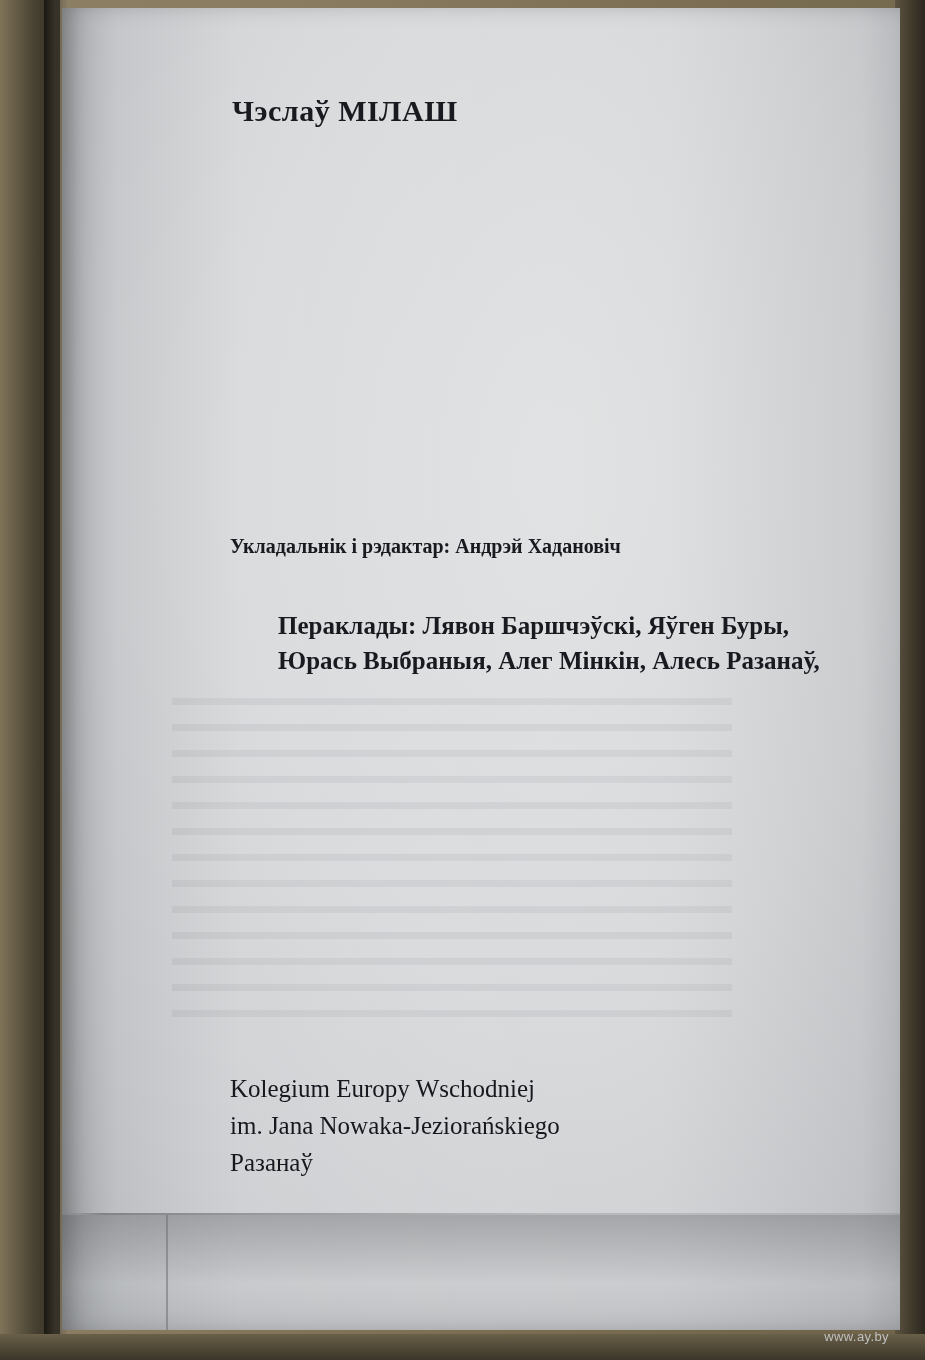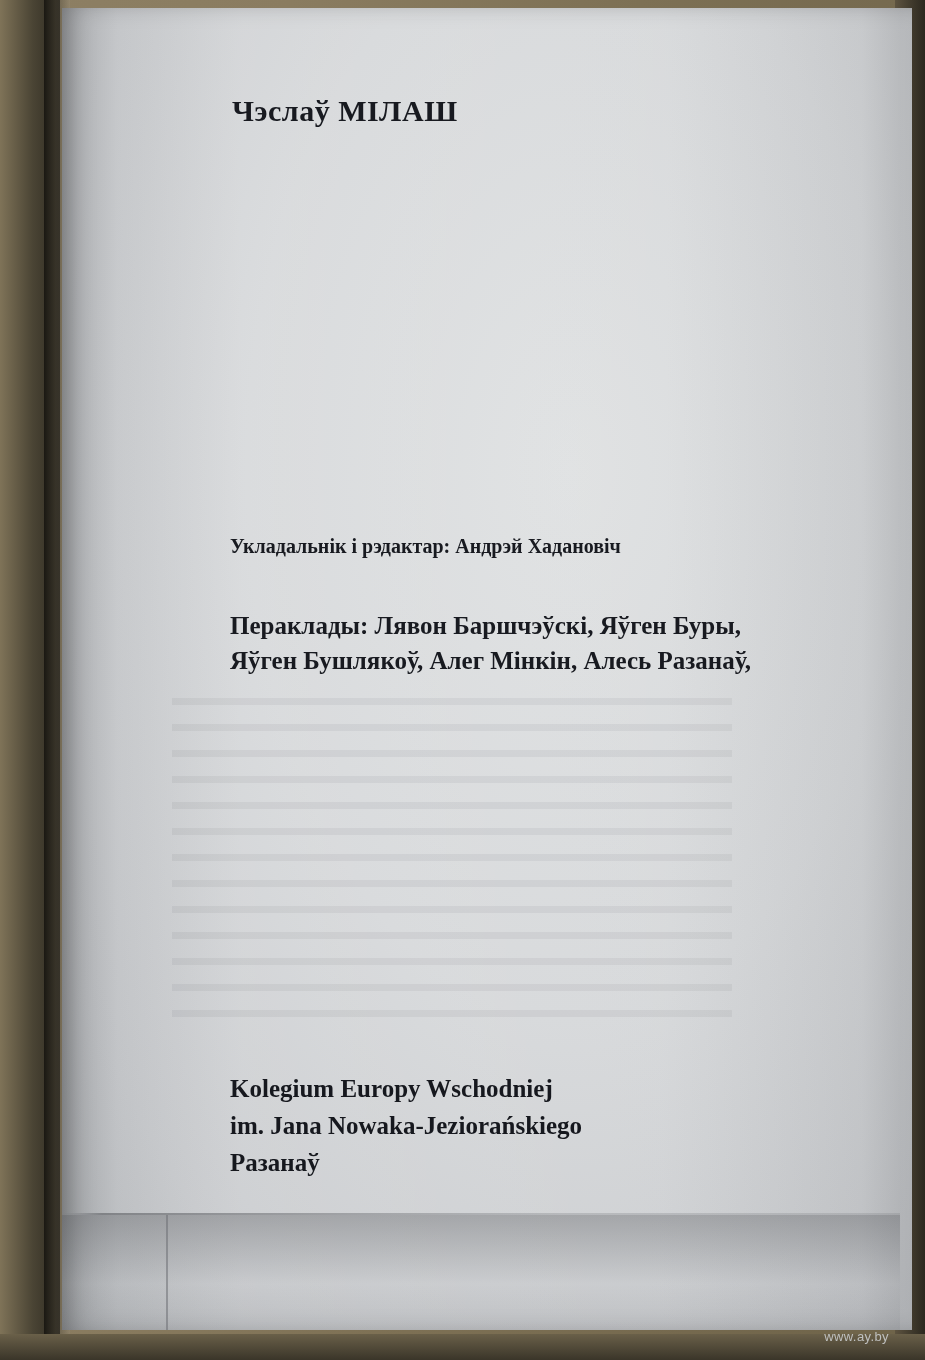--- a/index.html
+++ b/index.html
@@ -62,21 +62,20 @@
   
   .page {
     position: absolute;
     left: 62px;
     top: 8px;
     width: 838px;
     height: 1322px;
     background:
       radial-gradient(ellipse at 60% 35%, #dfe1e2 0%, #d6d8da 45%, #c8cacd 80%, #bcbfc2 100%);
     box-shadow: inset 14px 0 26px -10px rgba(40,40,40,0.55);
-    padding-left: 12px;
   }
   
   .page-shade {
     position: absolute;
     inset: 0;
     background: linear-gradient(90deg,
         rgba(90,92,95,0.30) 0px,
         rgba(140,142,145,0.10) 55px,
         rgba(255,255,255,0.10) 180px,
         rgba(255,255,255,0.04) 600px,
@@ -185,28 +184,28 @@
   .translators {
     position: absolute;
     top: 600px;
     left: 58px;
     width: 640px;
     font-size: 25px;
     font-weight: 700;
     line-height: 1.41;
     color: #181a20;
   }
-  .translators .l { display: block; white-space: nowrap; }
+  .translators .l { display: block; white-space: nowrap; margin-left: 48px; }
 
   .publisher {
     position: absolute;
     top: 1063px;
     left: 58px;
     font-size: 25px;
-    font-weight: 700;
+    font-weight: 400;
     line-height: 1.47;
     color: #16181e;
   }
   .publisher .l { display: block; white-space: nowrap; }
 
   
   .watermark {
     position: absolute;
     right: 36px;
     bottom: 16px;
@@ -234,21 +233,21 @@
     <div class="content">
 
       <div class="author">Чэслаў МІЛАШ</div>
 
 
 
       <div class="editor">Укладальнік і рэдактар: Андрэй Хадановіч</div>
 
       <div class="translators">
         <span class="l">Пераклады: Лявон Баршчэўскі, Яўген Буры,</span>
-        <span class="l">Яўген Бушлякоў, Алег Мінкін, Алесь Разанаў,</span>
+        <span class="l">Юрась Выбраныя, Алег Мінкін, Алесь Разанаў,</span>
       </div>
 
       <div class="publisher">
         <span class="l">Kolegium Europy Wschodniej</span>
         <span class="l">im. Jana Nowaka-Jeziorańskiego</span>
         <span class="l">Разанаў</span>
       </div>
 
     </div>
 

